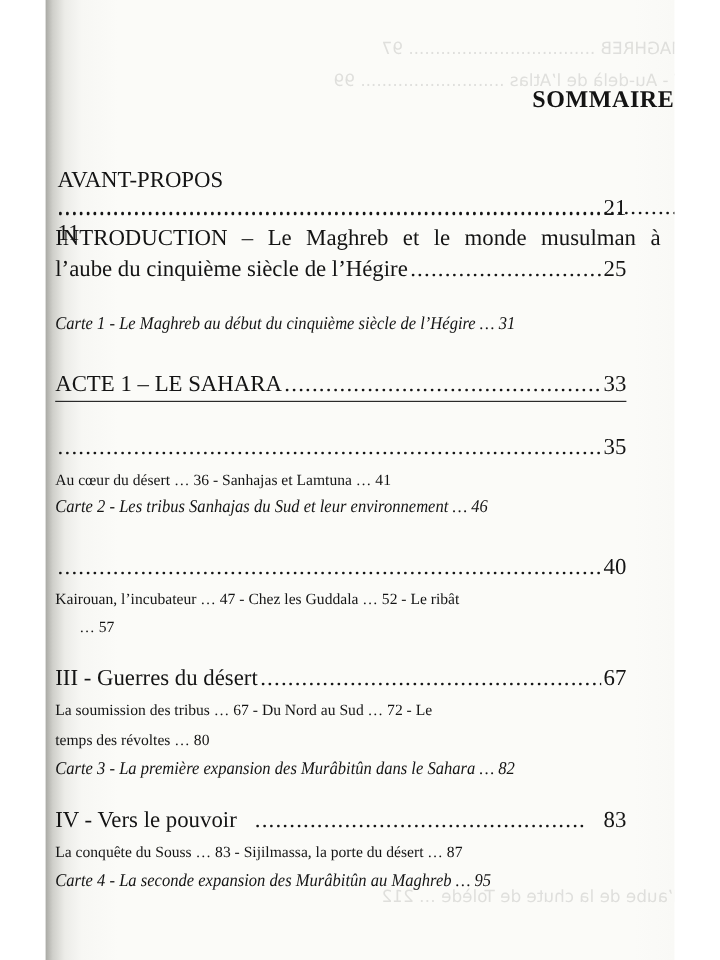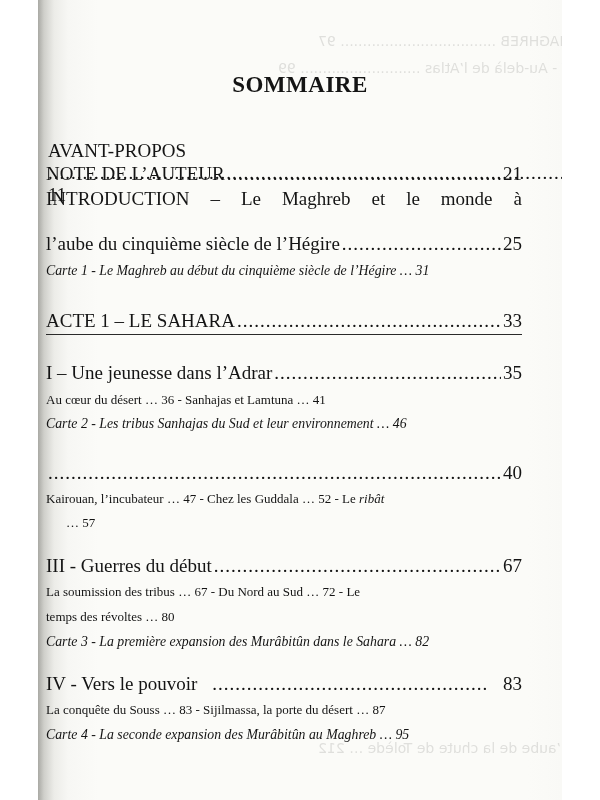--- a/index.html
+++ b/index.html
@@ -34,22 +34,22 @@
       top: 0;
       width: 524px;
       font-family: "DejaVu Serif", serif;
       color: #141414;
     }
     .title {
       position: absolute;
       left: 0;
       width: 524px;
       top: 72px;
-      text-align: center;
-      font-size: 23px;
+      text-align: right;
+      font-size: 20px;
       font-weight: bold;
       letter-spacing: 0.5px;
       font-family: "Liberation Serif", serif;
     }
     .row {
       position: absolute;
       left: 8px;
       width: 476px;
       display: flex;
       align-items: baseline;
@@ -101,95 +101,94 @@
       display: flex;
       justify-content: space-between;
       white-space: nowrap;
       gap: 12px;
     }
     .underline-row {
       border-bottom: 1.5px solid #2a2a2a;
       padding-bottom: 2px;
       align-items: center;
     }
-    .it { font-style: italic; }
+    .it { }
   </style>
 </head>
 <body>
 
 <div class="page">
 
   <div class="bleed" style="left:280px; top:33px;">ACTE 2 - LE MAGHREB ................................... 97</div>
   <div class="bleed" style="left:240px; top:60px;">V - Au-delà de l’Atlas ........................... 99</div>
   <div class="bleed" style="left:280px; top:740px;">Carte 8 - al-Andalus à l’aube de la chute de Tolède … 212</div>
 
   <div class="content">
 
     <div class="title">SOMMAIRE</div>
 
     <div class="row" style="top:140px;flex-direction:column;">
       <span class="lbl">AVANT-PROPOS</span>
       <span class="dots"></span>
       <span class="pg">11</span>
     </div>
     <div class="row" style="top:163px;">
-      <span class="lbl">NOTE DE L’AUTEUR</span>
       <span class="dots"></span>
       <span class="pg">21</span>
     </div>
 
     <div class="intro" style="top:186px;">
       <div class="line1">
         <span>INTRODUCTION</span>
         <span>–</span>
         <span>Le</span>
         <span>Maghreb</span>
         <span>et</span>
         <span>le</span>
         <span>monde</span>
+        <span>musulman</span>
         <span>à</span>
       </div>
     </div>
-    <div class="row" style="top:214px;margin-top:19px;">
+    <div class="row" style="top:214px;">
       <span class="lbl">l’aube du cinquième siècle de l’Hégire</span>
       <span class="dots"></span>
       <span class="pg">25</span>
     </div>
 
     <div class="map" style="top:262px;">
       <span>Carte 1</span> - <span>Le Maghreb au début du cinquième siècle de l’Hégire … 31</span>
     </div>
 
     <div class="row underline-row" style="top:310px;">
       <span class="lbl">ACTE 1 – LE SAHARA</span>
       <span class="dots"></span>
       <span class="pg">33</span>
     </div>
 
     <div class="row" style="top:362px;">
-      <span class="lbl">I – Une jeunesse dans l’Adrar</span>
       <span class="dots"></span>
       <span class="pg">35</span>
     </div>
     <div class="sub" style="top:388px;">Au cœur du désert … 36 - Sanhajas et Lamtuna … 41</div>
     <div class="map" style="top:415px;">
       <span>Carte 2</span> - <span>Les tribus Sanhajas du Sud et leur environnement … 46</span>
     </div>
 
     <div class="row" style="top:462px;">
       <span class="dots"></span>
       <span class="pg">40</span>
     </div>
     <div class="sub" style="top:487px;">
       <span>Kairouan, l’incubateur … 47 - Chez les Guddala … 52 - Le </span><span class="it">ribât</span>
     </div>
     <div class="sub" style="top:511px;margin-left:20px;">… 57</div>
 
     <div class="row" style="top:555px;">
-      <span class="lbl">III - Guerres du début</span>
+      <span class="lbl">III - Guerres du désert</span>
       <span class="dots"></span>
       <span class="pg">67</span>
     </div>
     <div class="sub" style="top:580px;">La soumission des tribus … 67 - Du Nord au Sud … 72  - Le</div>
     <div class="sub" style="top:605px;">temps des révoltes … 80</div>
     <div class="map" style="top:633px;">
       <span>Carte 3</span> - <span>La première expansion des Murâbitûn dans le Sahara … 82</span>
     </div>
 
     <div class="row" style="top:673px;gap:13px;">

